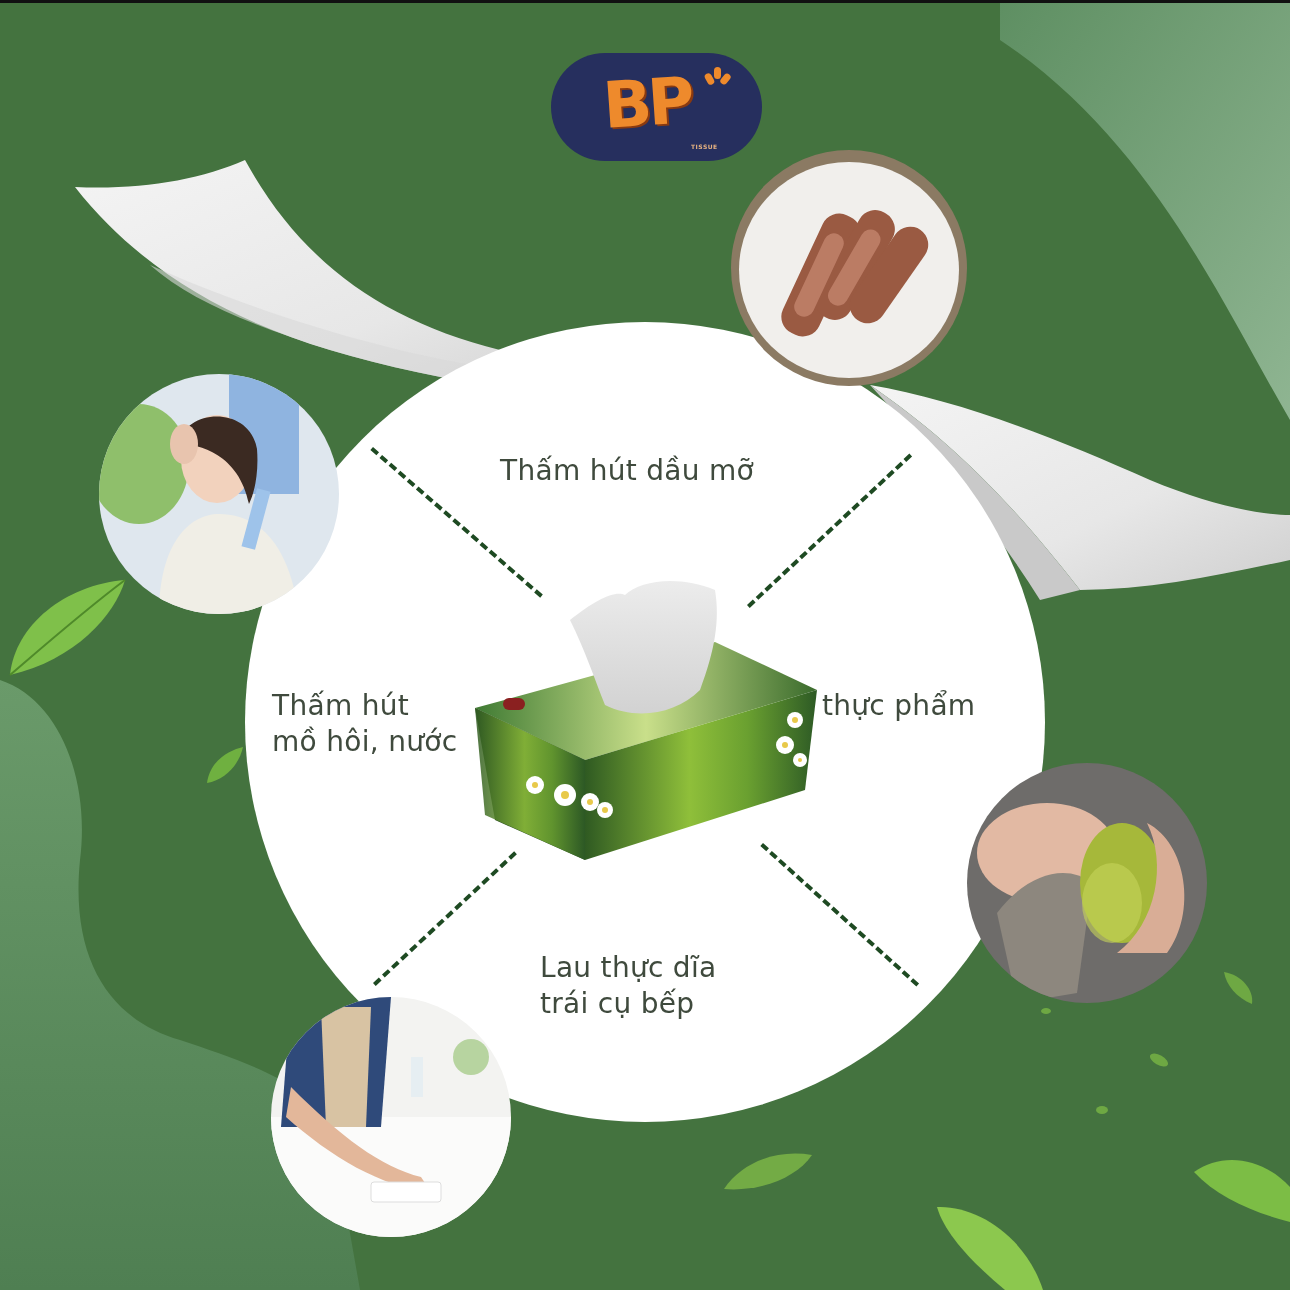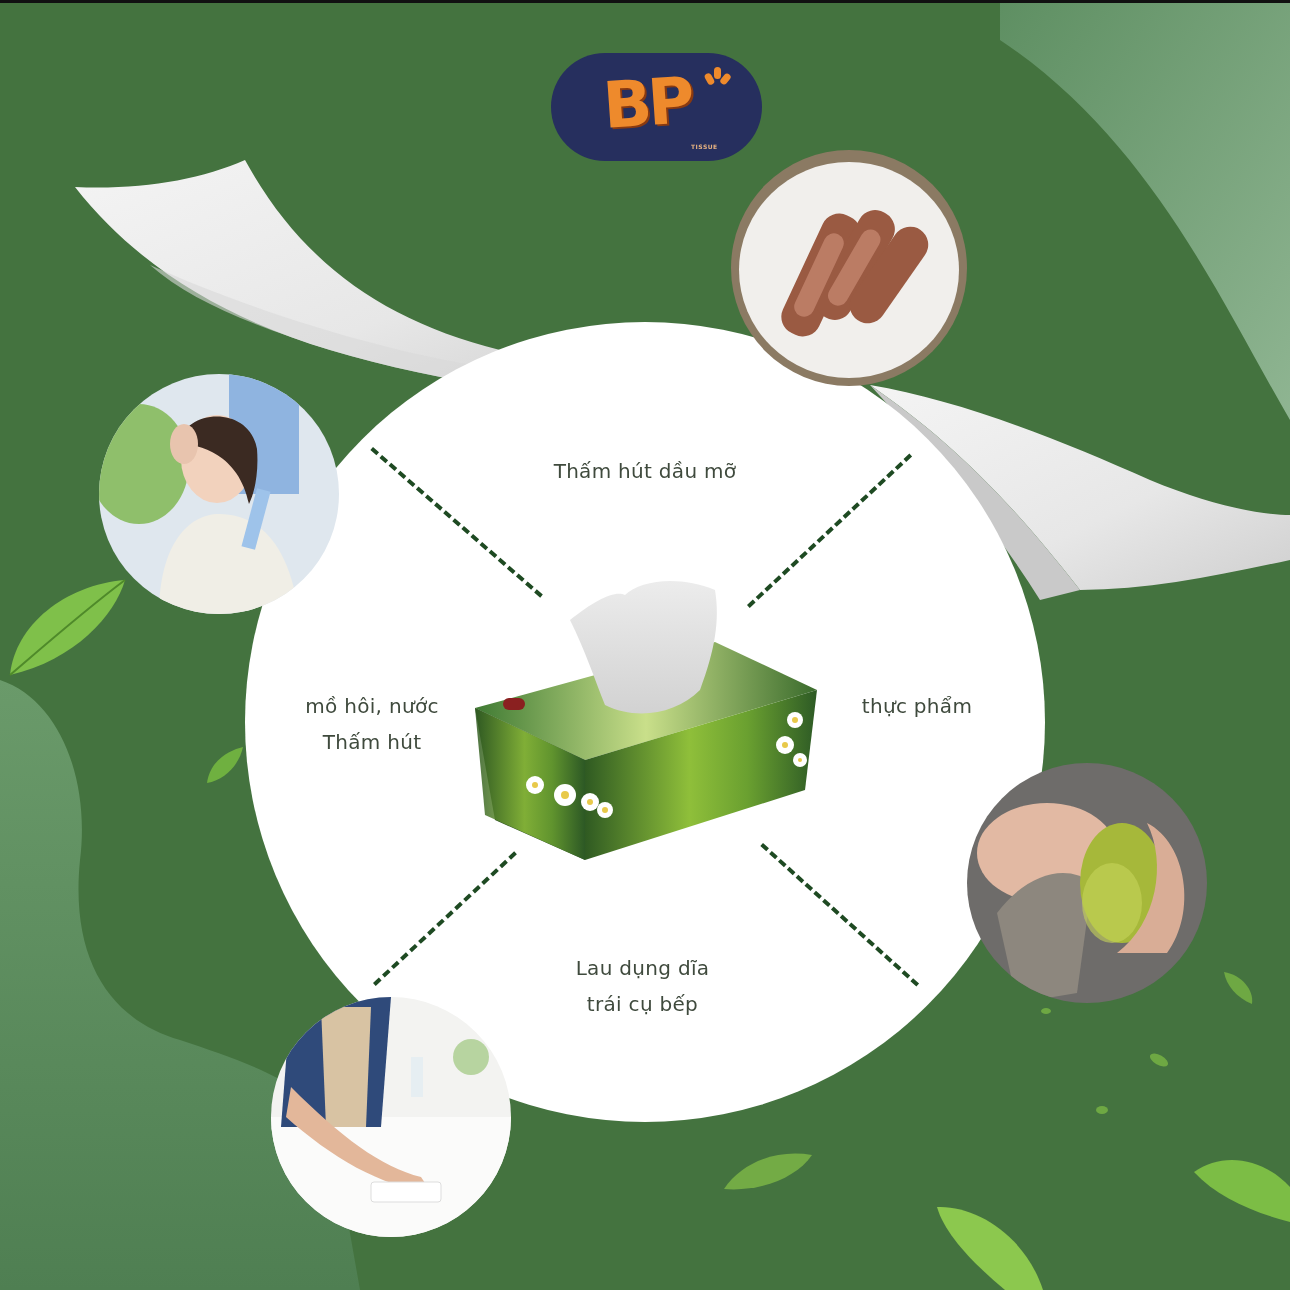--- a/index.html
+++ b/index.html
@@ -11,21 +11,21 @@
   
   .logo { position: absolute; left: 551px; top: 53px; width: 211px; height: 108px; border-radius: 54px; background: #262f5e; z-index: 20; }
   .logo-text { position: absolute; left: 52px; top: 18px; font-family: "DejaVu Sans", sans-serif; font-weight: bold; font-size: 64px; line-height: 64px; color: #ee8a2c; letter-spacing: -4px; transform: rotate(-4deg); text-shadow: 2px 2px 0 #8a3a10; }
   .logo-sub { position: absolute; left: 140px; top: 90px; font-size: 6px; color: #e3b080; font-weight: bold; letter-spacing: 0.5px; }
   .logo-marks { position: absolute; left: 155px; top: 14px; }
   .logo-marks span { display: block; position: absolute; width: 7px; height: 12px; background: #ee8a2c; border-radius: 4px; }
 
   
   .main-circle { position: absolute; left: 245px; top: 322px; width: 800px; height: 800px; border-radius: 50%; background: #ffffff; z-index: 5; }
 
-  .label { position: absolute; z-index: 12; color: #3f4a3d; font-family: "DejaVu Sans", sans-serif; font-size: 20px; line-height: 36px; text-align: center; letter-spacing: 0.3px; }
+  .label { position: absolute; z-index: 12; color: #3f4a3d; font-family: "DejaVu Sans", sans-serif; font-size: 28px; line-height: 36px; letter-spacing: 0.3px; }
 
   .photo { position: absolute; border-radius: 50%; overflow: hidden; z-index: 15; }
 
   .dash { position: absolute; z-index: 11; height: 0; border-top: 4px dashed #1e4a22; transform-origin: 0 0; }
 
   .leaf { position: absolute; z-index: 14; }
 </style>
 </head>
 <body>
 
@@ -74,28 +74,28 @@
 
 <div class="dash" style="left:373px;top:447px;width:225px;transform:rotate(41deg);"></div>
 <div class="dash" style="left:747px;top:605px;width:222px;transform:rotate(-43deg);"></div>
 <div class="dash" style="left:373px;top:983px;width:193px;transform:rotate(-43deg);"></div>
 <div class="dash" style="left:763px;top:843px;width:210px;transform:rotate(42deg);"></div>
 
 <div class="label" style="left:500px;top:453px;width:290px;">
   <div>Thấm hút dầu mỡ</div>
 </div>
 <div class="label" style="left:272px;top:688px;width:200px;">
+  <div>Thấm hút</div>
   <div>mồ hôi, nước</div>
-  <div>Thấm hút</div>
 </div>
 <div class="label" style="left:822px;top:688px;width:190px;">
   <div>thực phẩm</div>
 </div>
 <div class="label" style="left:540px;top:950px;width:205px;">
-  <div>Lau dụng dĩa</div>
+  <div>Lau thực dĩa</div>
   <div>trái cụ bếp</div>
 </div>
 
 <svg class="abs" style="left:465px;top:570px;z-index:13;" width="360" height="300" viewBox="0 0 360 300">
   <defs>
     <linearGradient id="boxFront" x1="0" y1="0" x2="1" y2="0">
       <stop offset="0" stop-color="#2f5a22"></stop>
       <stop offset="0.45" stop-color="#8fbf3a"></stop>
       <stop offset="0.7" stop-color="#6aa030"></stop>
       <stop offset="1" stop-color="#2d5a25"></stop>

